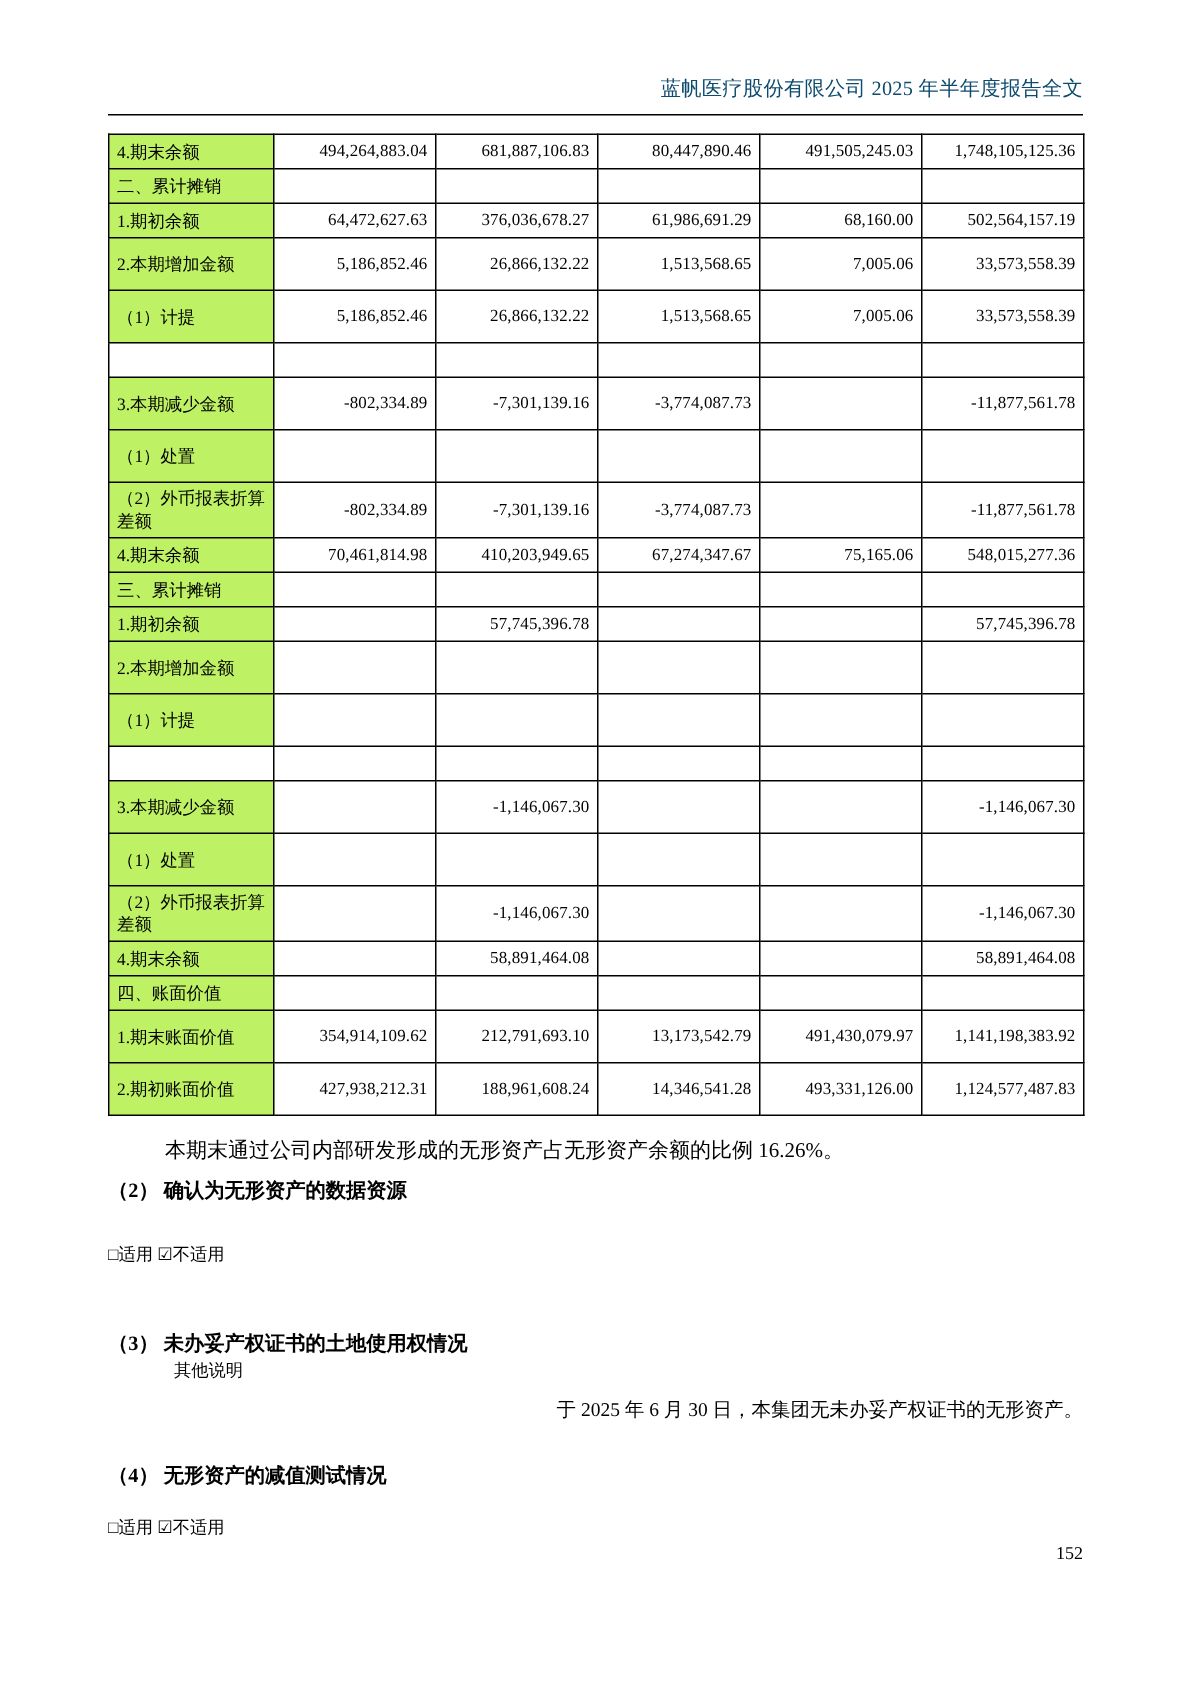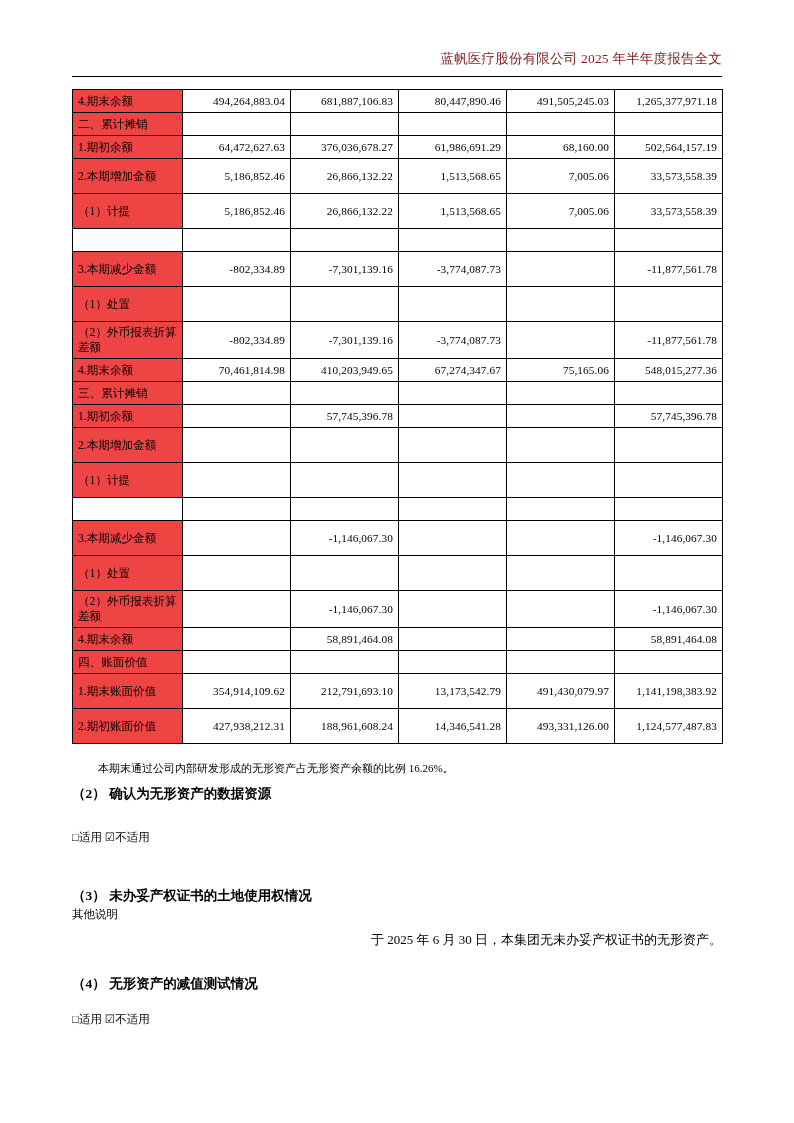--- a/index.html
+++ b/index.html
@@ -26,21 +26,21 @@
   
   .page-header {
     position: absolute;
     top: 50px;
     left: 72px;
     width: 650px;
     text-align: right;
     font-size: 13.5px;
     line-height: 18px;
     letter-spacing: 0.2px;
-    color: #7f1d1d;
+    color: #0c4a6e;
   }
   .header-rule {
     position: absolute;
     top: 76px;
     left: 72px;
     width: 650px;
     height: 1px;
     background: #000;
   }
 
@@ -56,21 +56,21 @@
     color: #000;
   }
   .fin-table td {
     border: 1px solid #000;
     padding: 3px 5px;
     vertical-align: middle;
     line-height: 15px;
     height: 16px;
   }
   .fin-table td.lbl {
-    background: #ef4444;
+    background: #bef264;
     text-align: left;
     font-size: 11.6px;
   }
   .fin-table td.lbl.blank {
     background: #ffffff;
   }
   .fin-table td.num {
     text-align: right;
     background: #ffffff;
     font-size: 11.3px;
@@ -78,23 +78,23 @@
   }
   
   .ind0 { padding-left: 6px; }
   .ind1 { padding-left: 20px; }
   .ind2 { padding-left: 34px; }
   .two-line { line-height: 15px; margin-left: 44px; }
 
   
   .note-para {
     position: absolute;
-    left: 72px;
-    width: 650px;
-    font-size: 11px;
+    left: 84px;
+    width: 650px;
+    font-size: 14px;
     line-height: 20px;
     text-indent: 26px;
   }
   .sec-head {
     position: absolute;
     left: 72px;
     width: 650px;
     font-size: 13.5px;
     font-weight: bold;
     line-height: 20px;
@@ -148,21 +148,21 @@
       <col style="width:108px">
       <col style="width:108px">
     </colgroup>
     <tbody id="table-body">
         <tr>
           <td class="lbl ind1">4.期末余额</td>
           <td class="num">494,264,883.04</td>
           <td class="num">681,887,106.83</td>
           <td class="num">80,447,890.46</td>
           <td class="num">491,505,245.03</td>
-          <td class="num">1,265,377,971.18</td>
+          <td class="num">1,748,105,125.36</td>
         </tr>
         <tr>
           <td class="lbl ind0">二、累计摊销</td>
           <td class="num"></td>
           <td class="num"></td>
           <td class="num"></td>
           <td class="num"></td>
           <td class="num"></td>
         </tr>
         <tr>
@@ -327,20 +327,21 @@
         </tr>
       </tbody>
   </table>
 
   <div class="note-para" style="top:758px;">本期末通过公司内部研发形成的无形资产占无形资产余额的比例 16.26%。</div>
 
   <div class="sec-head" style="top:784px;">（2）  确认为无形资产的数据资源</div>
   <div class="applic" style="top:828px;">□适用 ☑不适用</div>
 
   <div class="sec-head" style="top:869px;margin-top:17px;">（3）  未办妥产权证书的土地使用权情况</div>
-  <div class="small-label" style="top:905px;">其他说明</div>
+  <div class="small-label" style="top:905px;margin-left:44px;">其他说明</div>
   <div class="indent-para" style="top:930px;">于 2025 年 6 月 30 日，本集团无未办妥产权证书的无形资产。</div>
 
   <div class="sec-head" style="top:974px;">（4）  无形资产的减值测试情况</div>
   <div class="applic" style="top:1010px;">□适用 ☑不适用</div>
 
+  <div class="page-no">152</div>
 
 </div>
 
 </body></html>

